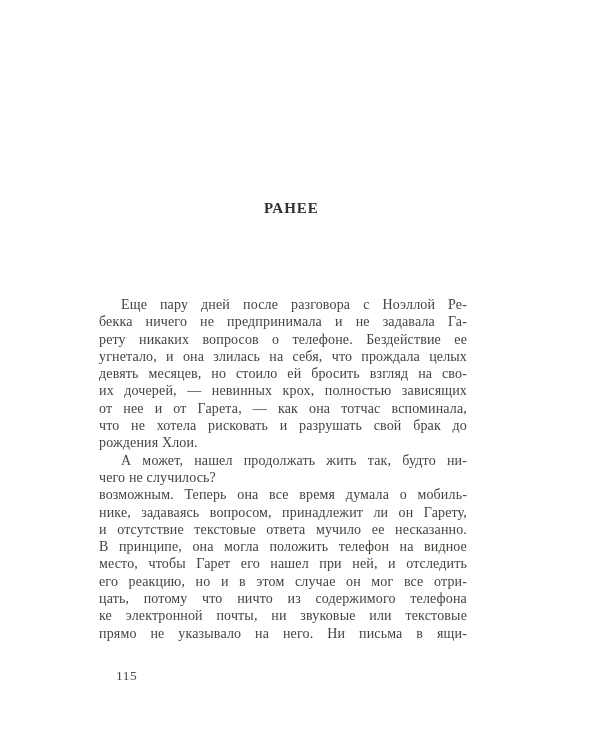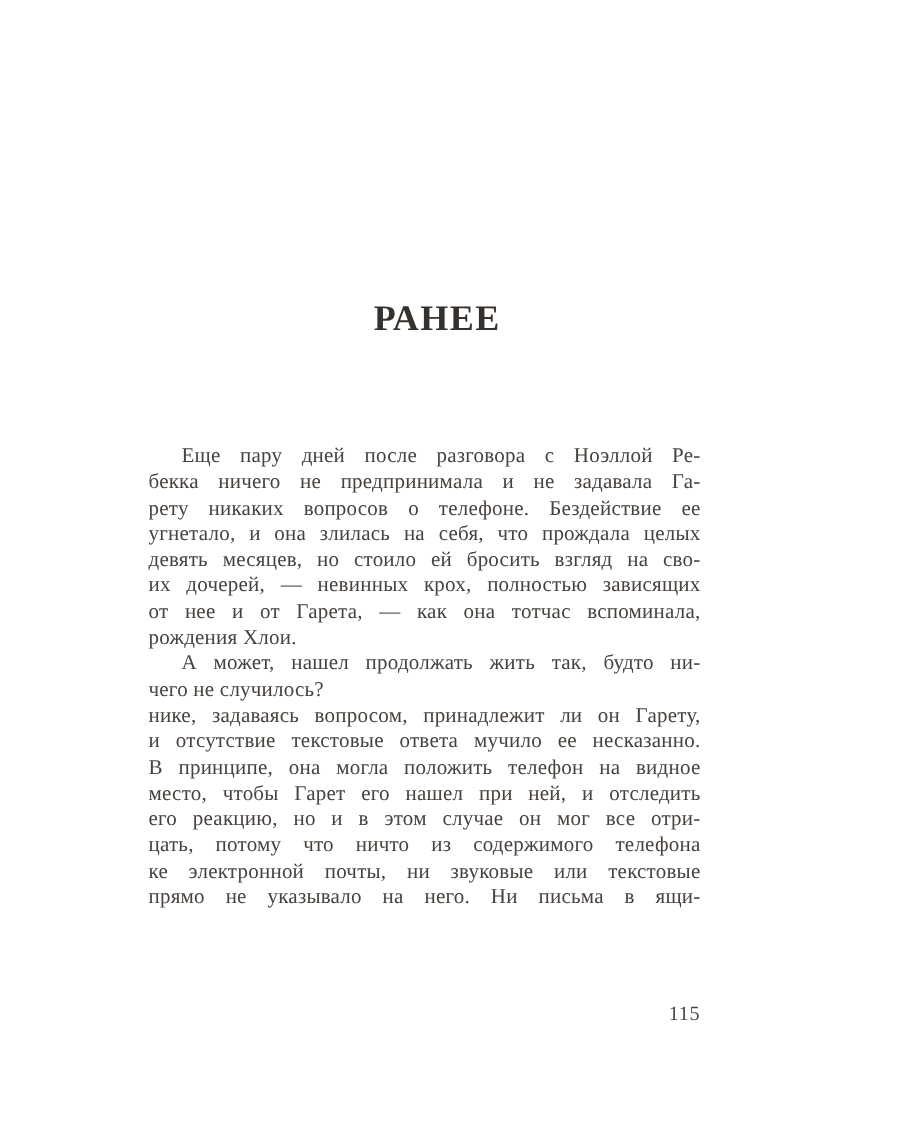--- a/index.html
+++ b/index.html
@@ -17,21 +17,21 @@
   }
   .chapter-heading {
     position: absolute;
     top: 200px;
     left: 99px;
     width: 368px;
     margin: 0;
     box-sizing: border-box;
     padding-left: 17px;
     text-align: center;
-    font-size: 24px;
+    font-size: 15px;
     font-weight: bold;
     letter-spacing: 1px;
     color: var(--heading, #36312d);
   }
   .text-block {
     position: absolute;
     top: 296px;
     left: 99px;
     width: 368px;
     font-size: 14px;
@@ -53,48 +53,50 @@
     text-align-last: left;
     font-family: Liberation Serif, serif;
   }
   .folio {
     position: absolute;
     top: 668px;
     left: 99px;
     width: 368px;
     box-sizing: border-box;
     padding-left: 17px;
-    text-align: right;
+    text-align: left;
     font-size: 13.5px;
     letter-spacing: 0.5px;
     color: var(--folio, #4b4744);
   }
 </style>
 </head>
 <body>
 
 <div class="page" style="--bg: #ffffff; --heading: #36312d; --body: #47423e; --folio: #4b4744;">
   <h1 class="chapter-heading">РАНЕЕ</h1>
 
   <div class="text-block">
       <div class="paragraph">
         <div class="line first">Еще пару дней после разговора с Ноэллой Ре-</div>
         <div class="line">бекка ничего не предпринимала и не задавала Га-</div>
         <div class="line">рету никаких вопросов о телефоне. Бездействие ее</div>
         <div class="line">угнетало, и она злилась на себя, что прождала целых</div>
         <div class="line">девять месяцев, но стоило ей бросить взгляд на сво-</div>
         <div class="line">их дочерей, — невинных крох, полностью зависящих</div>
         <div class="line">от нее и от Гарета, — как она тотчас вспоминала,</div>
+        <div class="line">что не хотела рисковать и разрушать свой брак до</div>
         <div class="line end">рождения Хлои.</div>
       </div>
       <div class="paragraph">
         <div class="line first">А может, нашел продолжать жить так, будто ни-</div>
         <div class="line end">чего не случилось?</div>
       </div>
       <div class="paragraph">
+        <div class="line">возможным. Теперь она все время думала о мобиль-</div>
         <div class="line">нике, задаваясь вопросом, принадлежит ли он Гарету,</div>
         <div class="line">и отсутствие текстовые ответа мучило ее несказанно.</div>
         <div class="line">В принципе, она могла положить телефон на видное</div>
         <div class="line">место, чтобы Гарет его нашел при ней, и отследить</div>
         <div class="line">его реакцию, но и в этом случае он мог все отри-</div>
         <div class="line">цать, потому что ничто из содержимого телефона</div>
         <div class="line">ке электронной почты, ни звуковые или текстовые</div>
         <div class="line">прямо не указывало на него. Ни письма в ящи-</div>
       </div>
     </div>

